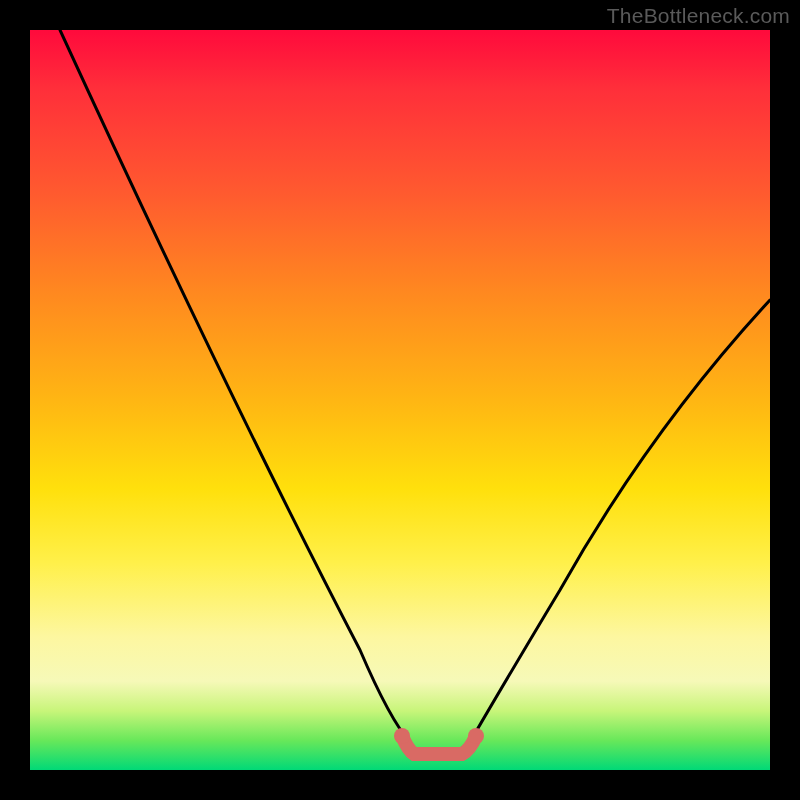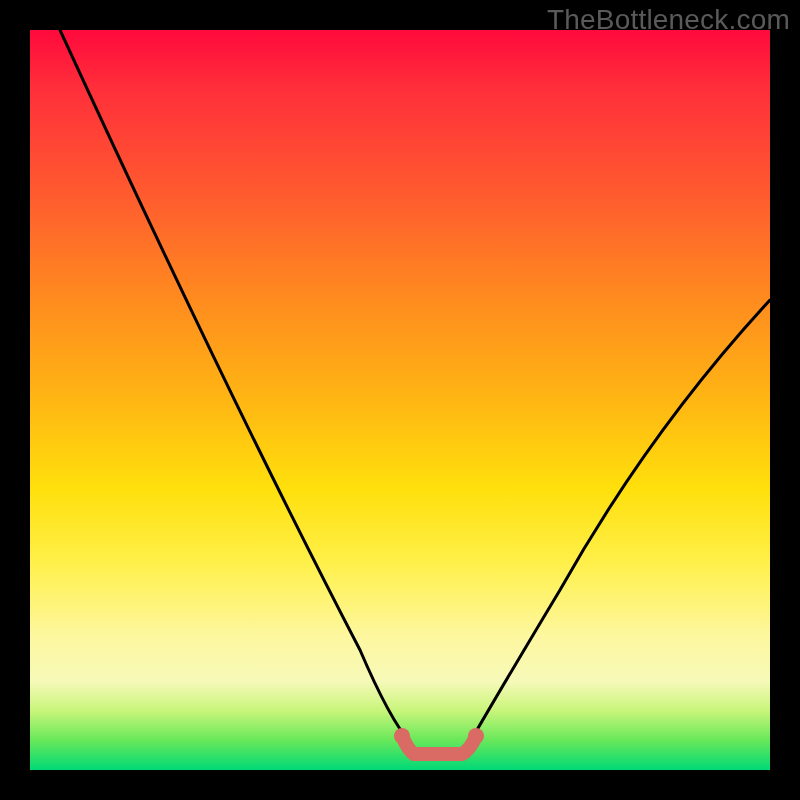--- a/index.html
+++ b/index.html
@@ -40,21 +40,21 @@
       #c8f57a 92%,
       #68e85a 96%,
       #00d977 100%
     );
   }
   .watermark {
     position: absolute;
     top: 4px;
     right: 10px;
     color: #5a5a5a;
-    font-size: 28px;
+    font-size: 21px;
     font-weight: 500;
     letter-spacing: 0.2px;
   }
   svg.curves {
     position: absolute;
     left: 0;
     top: 0;
     width: 740px;
     height: 740px;
   }

